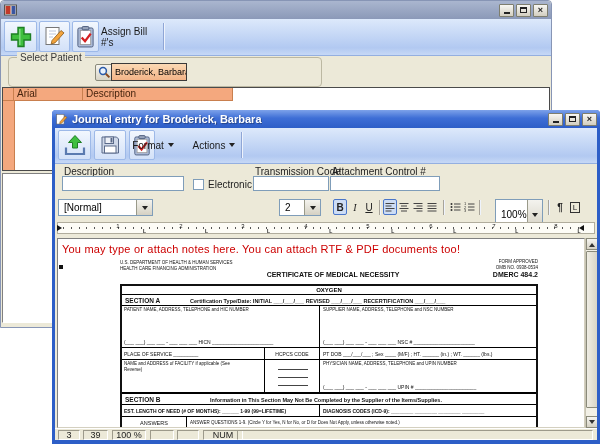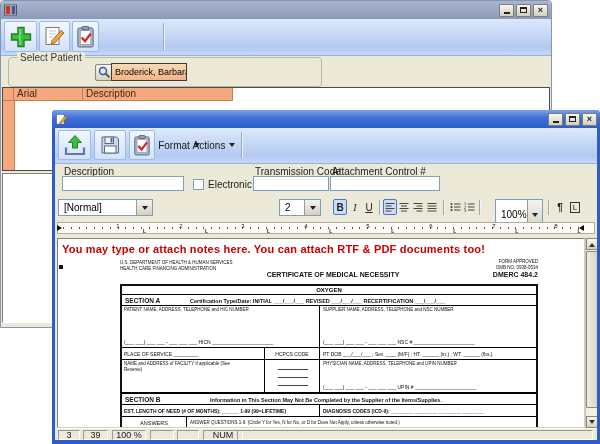--- a/index.html
+++ b/index.html
@@ -48,21 +48,21 @@
   
   .ruler-strip{position:absolute;background:#fdfcf6;border:1px solid #b0ac9c;box-sizing:border-box}
   .ruler-ticks{position:absolute;height:2px;background-image:repeating-linear-gradient(to right,#555 0,#555 1px,transparent 1px,transparent 7.8px)}
   .ruler-num{position:absolute;font-size:6px;color:#222;width:8px;text-align:center}
   .ruler-tabs{position:absolute;font-size:5px;font-weight:bold;color:#222;letter-spacing:59px;white-space:nowrap}
   .ind-marker-l{position:absolute;width:0;height:0;border-top:3px solid transparent;border-bottom:3px solid transparent;border-left:5px solid #111}
   .ind-marker-r{position:absolute;width:0;height:0;border-top:3px solid transparent;border-bottom:3px solid transparent;border-right:5px solid #111}
   
   .editor{position:absolute;background:#fff;overflow:hidden;box-sizing:border-box;
           border:1px solid;border-color:#808080 #d4d0c0 #d4d0c0 #808080}
-  .note-red{position:absolute;font-size:11px;font-weight:bold;color:#cc0000;white-space:nowrap;letter-spacing:.2px}
+  .note-red{position:absolute;font-size:11px;font-weight:normal;color:#cc0000;white-space:nowrap;letter-spacing:.2px}
   .tiny{font-size:5px;line-height:1.25;color:#111}
   .cmn-box{position:absolute;border:2px solid #111;box-sizing:border-box;overflow:hidden;background:#fff}
   .cmn-row{position:absolute;left:0;right:0;border-bottom:1px solid #000;box-sizing:border-box}
   .cmn-cell{position:absolute;top:0;bottom:0;border-right:1px solid #000;box-sizing:border-box}
   .hline{position:absolute;border-bottom:1px solid #444;height:0}
   
   .sb-track{position:absolute;background:#f2f0e6;border-left:1px solid #c9c5b4}
   .sb-btn{position:absolute;left:0;width:12px;height:12px;background:linear-gradient(#f6f5f0,#d5d1c3);
           border:1px solid #8a8a7a;box-sizing:border-box;display:flex;align-items:center;justify-content:center}
   .tri-up{width:0;height:0;border:3px solid transparent;border-bottom:4px solid #333;margin-bottom:2px}
@@ -117,20 +117,23 @@
         </svg>
       </div>
       <div class="tb-btn" style="left:71px;top:2px;width:27px;height:31px">
         <svg width="19" height="24" viewBox="0 0 20 24">
           <rect x="2" y="2.5" width="16" height="20" rx="1.5" fill="#aebedd" stroke="#4a5a7a"></rect>
           <rect x="4.5" y="5" width="11" height="15" fill="#fff" stroke="#999"></rect>
           <rect x="6.5" y="1" width="7" height="3.4" rx="1" fill="#98a4bb" stroke="#4a5a7a"></rect>
           <path d="M6 12.5l3.5 4 6-8" fill="none" stroke="#d42020" stroke-width="2.4"></path>
         </svg>
       </div>
+      <div class="tb-btn tb-text" style="left:100px;top:2px;width:56px;height:31px;border-color:transparent;background:none">
+        <span>Assign Bill #'s</span>
+      </div>
       <div class="tb-sep" style="left:162px;top:4px;height:27px"></div>
     </div>
 
     <div class="groupbox" style="left:7px;top:56px;width:314px;height:30px">
       <span class="group-label">Select Patient</span>
       <div class="btn3d" style="left:86px;top:6px;width:19px;height:17px">
         <svg width="13" height="13" viewBox="0 0 13 13">
           <circle cx="5" cy="5" r="3.4" fill="#eaf2fc" stroke="#2a5aa8" stroke-width="1.5"></circle>
           <path d="M7.8 7.8l3.6 3.6" stroke="#8a4a20" stroke-width="2"></path>
         </svg>
@@ -154,20 +157,21 @@
     <div class="sunken" style="position:absolute;left:1px;top:172px;width:546px;height:150px;background:#fff;box-sizing:border-box"></div>
   </div>
 
   <div class="window" style="left:52px;top:110px;width:548px;height:334px;background:#2d5ec7;border-radius:4px 4px 0 0">
 
     <div class="titlebar active" style="width:548px">
       <svg width="13" height="13" viewBox="0 0 23 23">
         <rect x="3" y="2.5" width="13" height="17" fill="#fff" stroke="#666"></rect>
         <path d="M9 15.5l9-10 3 2.4-9 10-3.8 1z" fill="#f2a33c" stroke="#8a5a1a"></path>
       </svg>
+      <span class="title-text">Journal entry for Broderick, Barbara</span>
       <span class="win-controls">
         <span class="win-btn">
             <span class="glyph-min"></span>
           </span>
         <span class="win-btn">
             <span class="glyph-max"></span>
           </span>
         <span class="win-btn">
             <span>×</span>
           </span>
@@ -192,21 +196,21 @@
           </svg>
         </div>
         <div class="tb-btn" style="left:74px;top:2px;width:26px;height:30px">
           <svg width="18" height="23" viewBox="0 0 20 24">
             <rect x="2" y="2.5" width="16" height="20" rx="1.5" fill="#aebedd" stroke="#4a5a7a"></rect>
             <rect x="4.5" y="5" width="11" height="15" fill="#fff" stroke="#999"></rect>
             <rect x="6.5" y="1" width="7" height="3.4" rx="1" fill="#98a4bb" stroke="#4a5a7a"></rect>
             <path d="M6 12.5l3.5 4 6-8" fill="none" stroke="#d42020" stroke-width="2.4"></path>
           </svg>
         </div>
-        <div class="tb-btn tb-text" style="left:104px;top:5px;width:40px;height:24px;border-color:transparent;background:none">
+        <div class="tb-btn tb-text" style="left:78px;top:5px;width:40px;height:24px;border-color:transparent;background:none">
           <span>Format</span>
           <span class="dd-arrow"></span>
         </div>
         <div class="tb-btn tb-text" style="left:138px;top:5px;width:42px;height:24px;border-color:transparent;background:none">
           <span>Actions</span>
           <span class="dd-arrow"></span>
         </div>
         <div class="tb-sep" style="left:186px;top:4px;height:26px"></div>
       </div>
 

